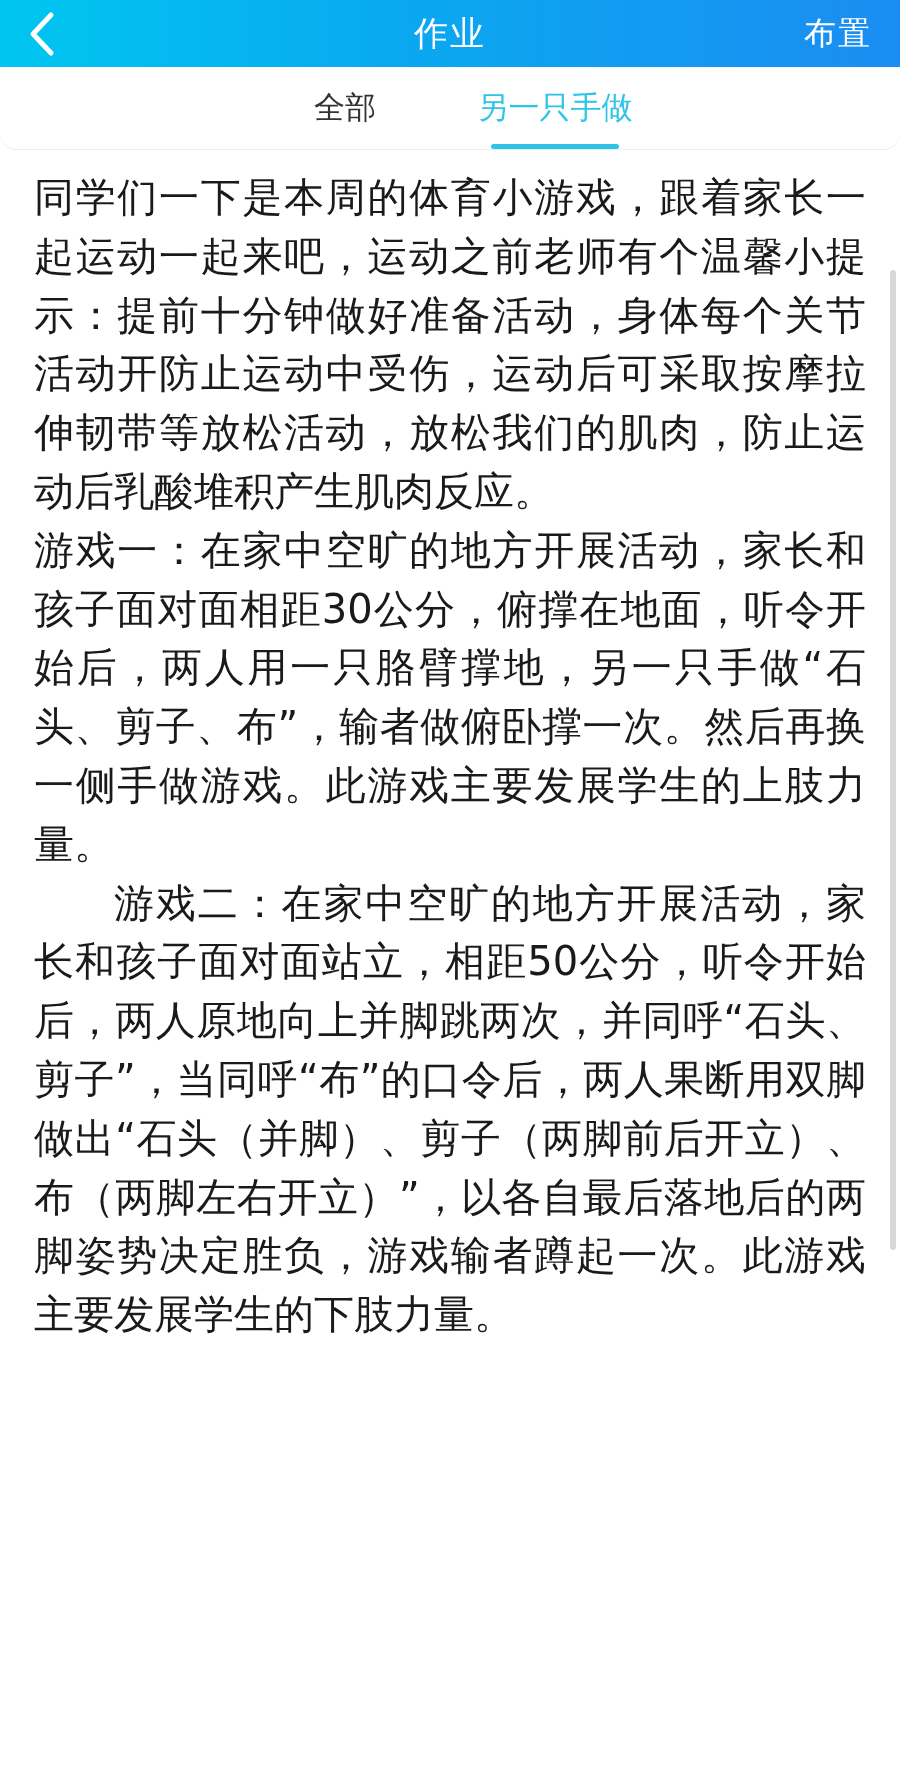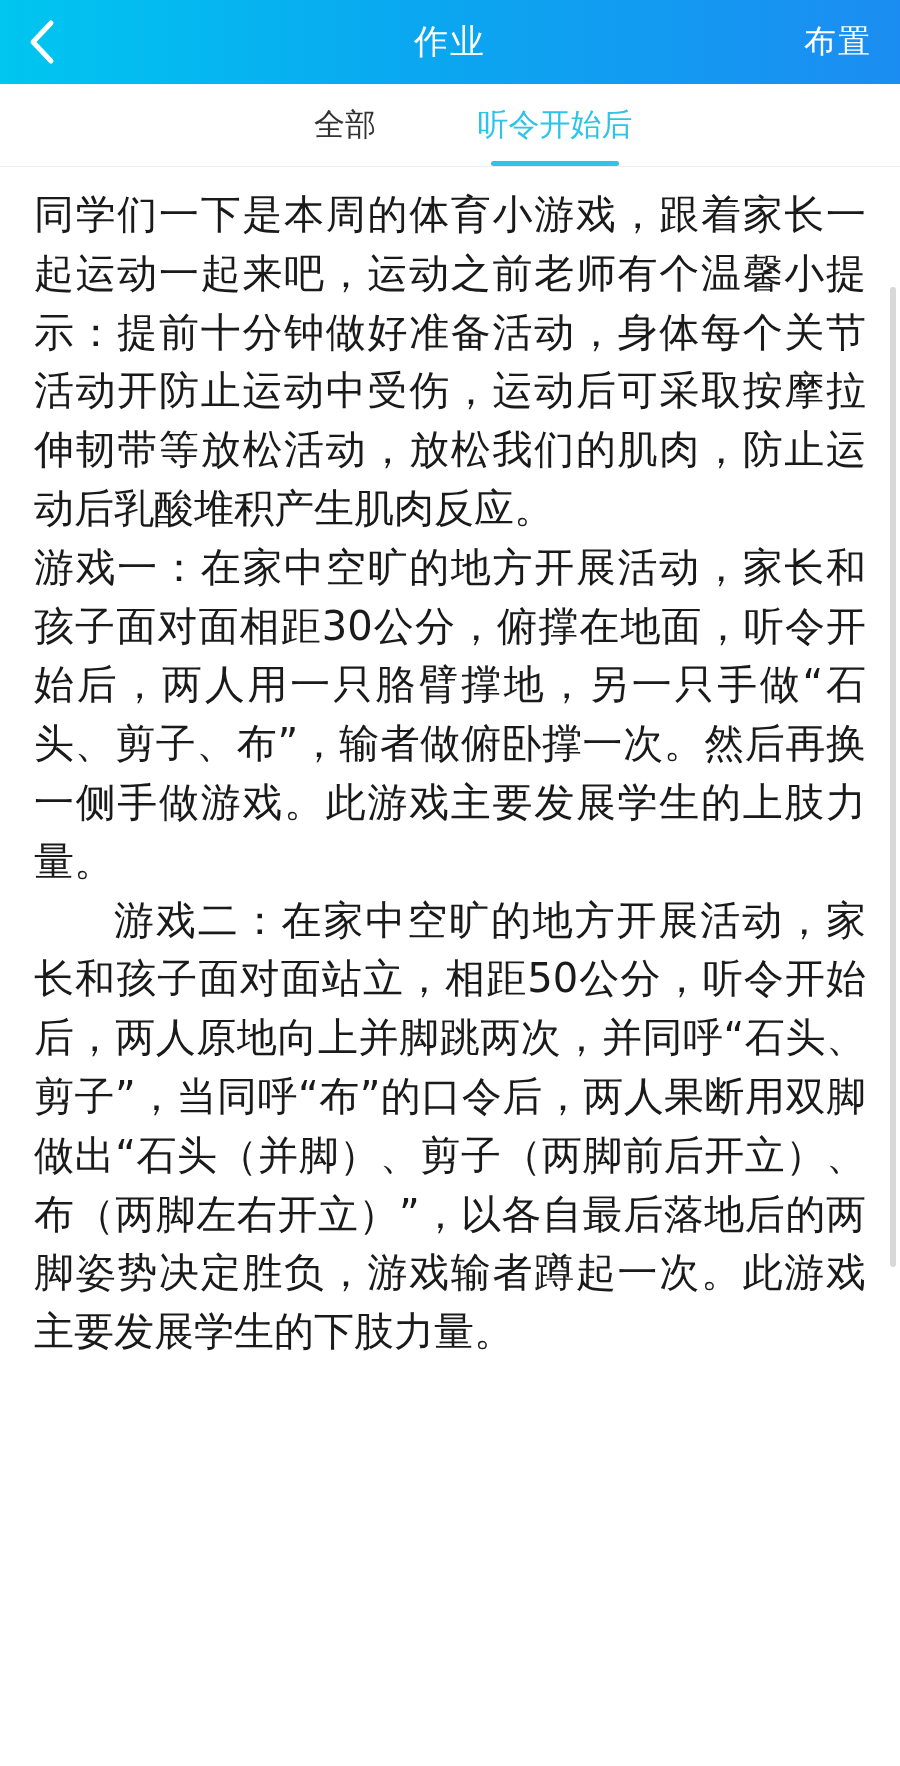--- a/index.html
+++ b/index.html
@@ -11,21 +11,21 @@
     width: 900px;
     height: 1766px;
     font-family: "Liberation Sans", "DejaVu Sans", sans-serif;
     overflow: hidden;
     position: relative;
   }
 
   
   .navbar {
     position: relative;
-    height: 84px;
+    height: 67px;
     background: linear-gradient(to right, #00c6f0 0%, #0aa8f0 45%, #1b8df2 100%);
     display: flex;
     align-items: center;
     justify-content: center;
     color: #ffffff;
   }
   .nav-back {
     position: absolute;
     left: 18px;
     top: 50%;
@@ -56,20 +56,21 @@
   }
 
   
   .tabbar {
     height: 82px;
     background: #ffffff;
     display: flex;
     align-items: stretch;
     justify-content: center;
     border-bottom: 1px solid #ededed;
+    border-radius: 16px;
   }
   .tab {
     width: 210px;
     display: flex;
     align-items: center;
     justify-content: center;
     position: relative;
     font-size: 31px;
     color: #333333;
     cursor: pointer;
@@ -132,21 +133,21 @@
         <polyline points="24,5 6,24 24,43" fill="none" stroke="#ffffff" stroke-width="5" stroke-linecap="round" stroke-linejoin="round"></polyline>
       </svg>
     </span>
   </div>
   <div class="nav-title">作业</div>
   <div class="nav-action">布置</div>
 </div>
 
 <div class="tabbar">
   <div class="tab">全部</div>
-  <div class="tab active">听令开始后</div>
+  <div class="tab active">另一只手做</div>
 </div>
 
 <div class="content">
   <p class="para">同学们一下是本周的体育小游戏，跟着家长一起运动一起来吧，运动之前老师有个温馨小提示：提前十分钟做好准备活动，身体每个关节活动开防止运动中受伤，运动后可采取按摩拉伸韧带等放松活动，放松我们的肌肉，防止运动后乳酸堆积产生肌肉反应。</p>
   <p class="para">游戏一：在家中空旷的地方开展活动，家长和孩子面对面相距30公分，俯撑在地面，听令开始后，两人用一只胳臂撑地，另一只手做“石头、剪子、布”，输者做俯卧撑一次。然后再换一侧手做游戏。此游戏主要发展学生的上肢力量。</p>
   <p class="para indent">游戏二：在家中空旷的地方开展活动，家长和孩子面对面站立，相距50公分，听令开始后，两人原地向上并脚跳两次，并同呼“石头、剪子”，当同呼“布”的口令后，两人果断用双脚做出“石头（并脚）、剪子（两脚前后开立）、布（两脚左右开立）”，以各自最后落地后的两脚姿势决定胜负，游戏输者蹲起一次。此游戏主要发展学生的下肢力量。</p>
   <div class="scroll-indicator"></div>
 </div>
 
 </body></html>

